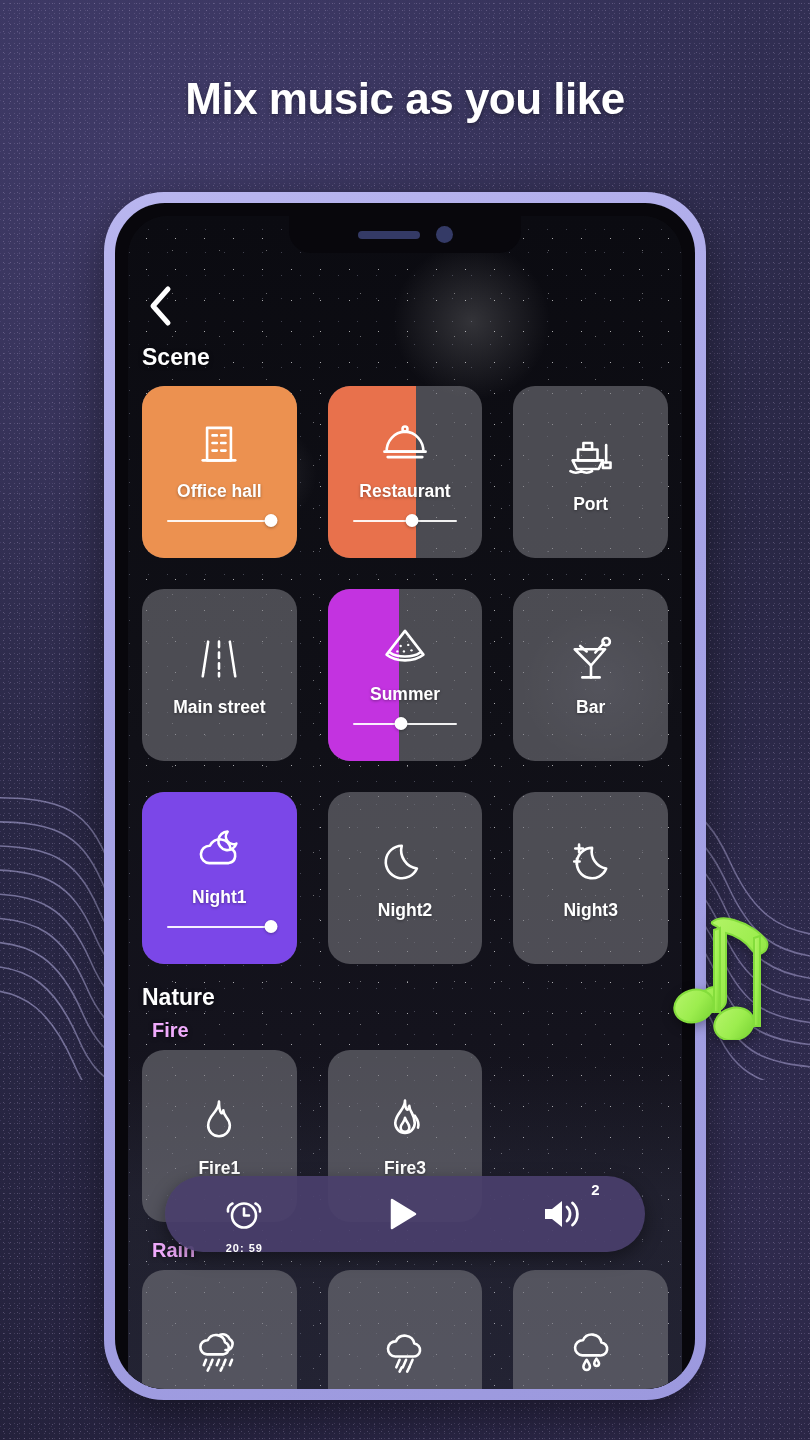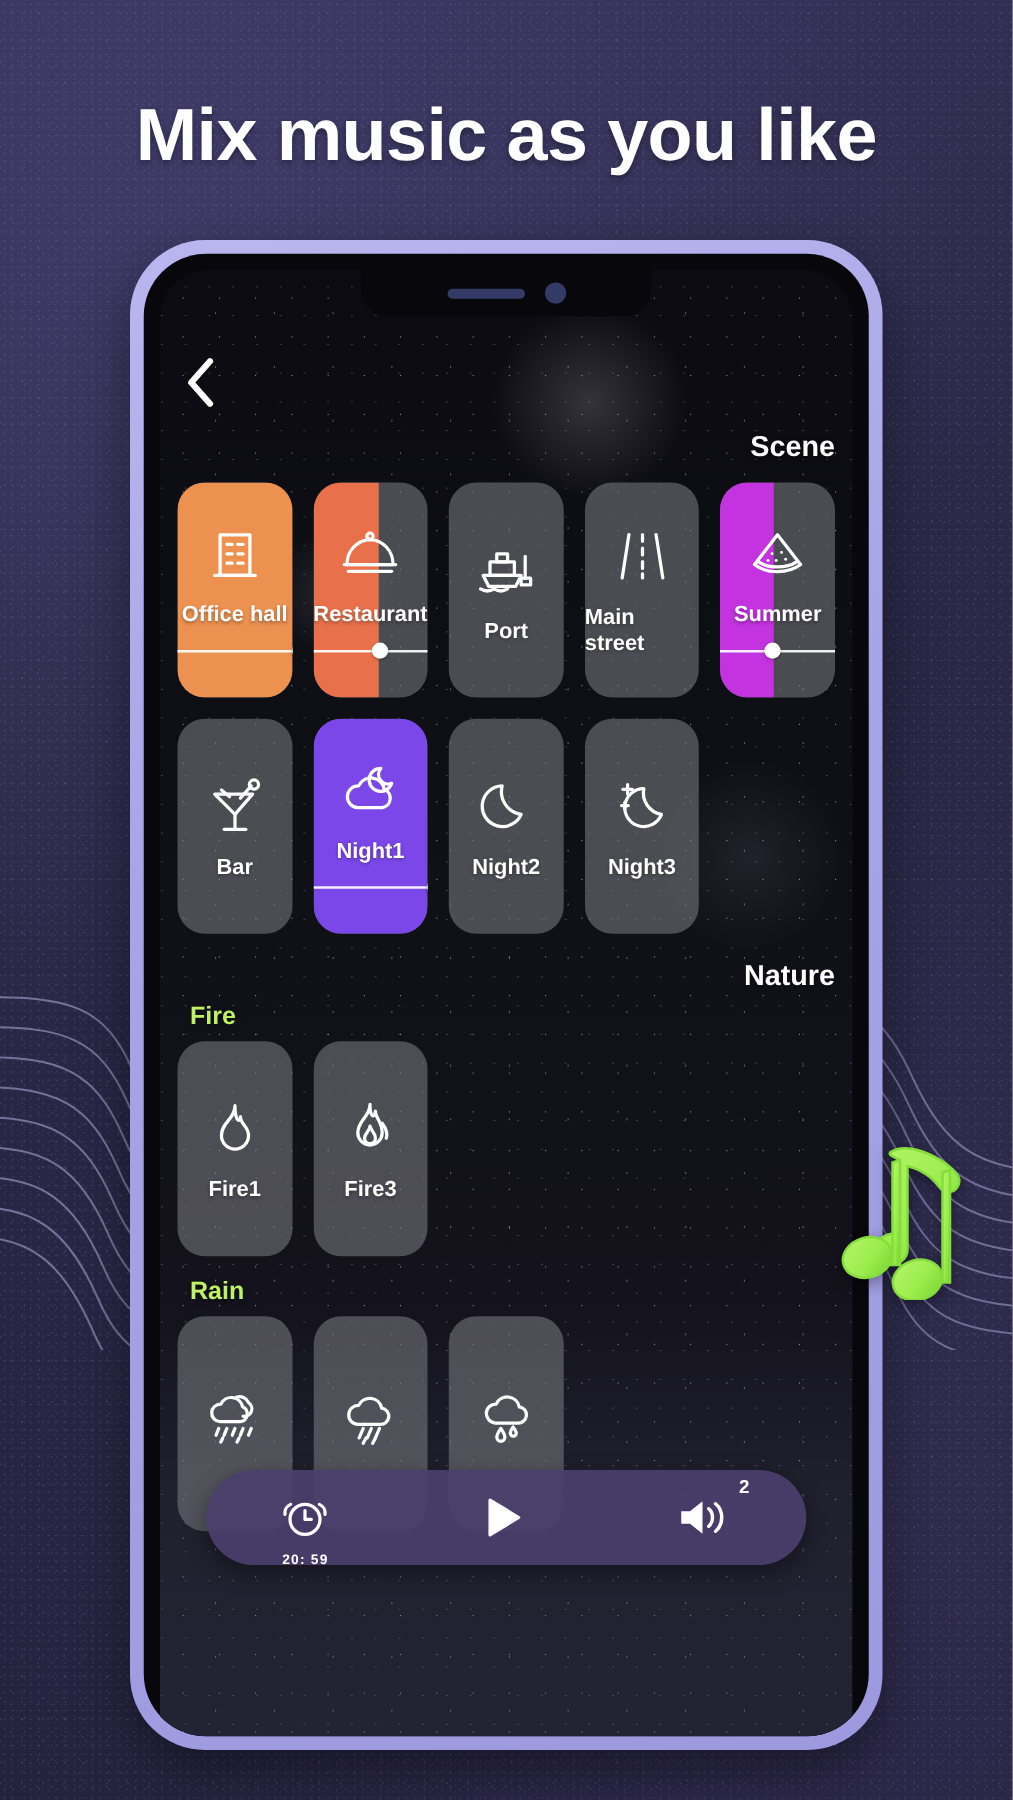--- a/index.html
+++ b/index.html
@@ -35,21 +35,21 @@
     background-size: 7px 7px, 11px 11px, 5px 5px, 17px 17px;
     background-position: 0 0, 3px 5px, 2px 1px, 9px 7px;
   }
 
   
   #headline {
     position: absolute;
     top: 74px; left: 0; right: 0;
     text-align: center;
     color: #ffffff;
-    font-size: 59px;
+    font-size: 44px;
     font-weight: 700;
     letter-spacing: -0.5px;
     text-shadow: 0 2px 5px rgba(0,0,0,.35);
     z-index: 6;
   }
 
   
   .wave-svg { position: absolute; z-index: 2; pointer-events: none; }
   #waves-left  { left: -12px;  top: 790px; }
   #waves-right { right: -6px;  top: 800px; }
@@ -133,42 +133,42 @@
     height: 100%;
     padding: 0 14px;
   }
   #back-btn {
     position: absolute; left: 10px; top: 68px;
     width: 44px; height: 44px;
     display: flex; align-items: center; justify-content: center;
     z-index: 12;
   }
   .section-title {
-    text-align: right;
+    text-align: left;
     color: #fff;
     font-size: 23px;
     font-weight: 700;
     margin-top: 128px;
     margin-bottom: 15px;
     text-shadow: 0 1px 4px rgba(0,0,0,.5);
   }
   .section-title.nature { margin-top: 20px; margin-bottom: 8px; }
   .sub-title {
-    color: #bef264;
+    color: #f0abfc;
     font-size: 20px;
     font-weight: 700;
     margin: 2px 0 8px 10px;
     text-shadow: 0 1px 4px rgba(0,0,0,.5);
   }
 
   
   .grid {
     display: grid;
-    grid-template-columns: repeat(5, 1fr);
-    gap: 17px;
+    grid-template-columns: repeat(3, 1fr);
+    gap: 31px;
     margin-bottom: 17px;
   }
   .tile {
     position: relative;
     height: 172px;
     border-radius: 22px;
     overflow: hidden;
     background: rgba(120,120,128,.58);
     display: flex;
     flex-direction: column;

